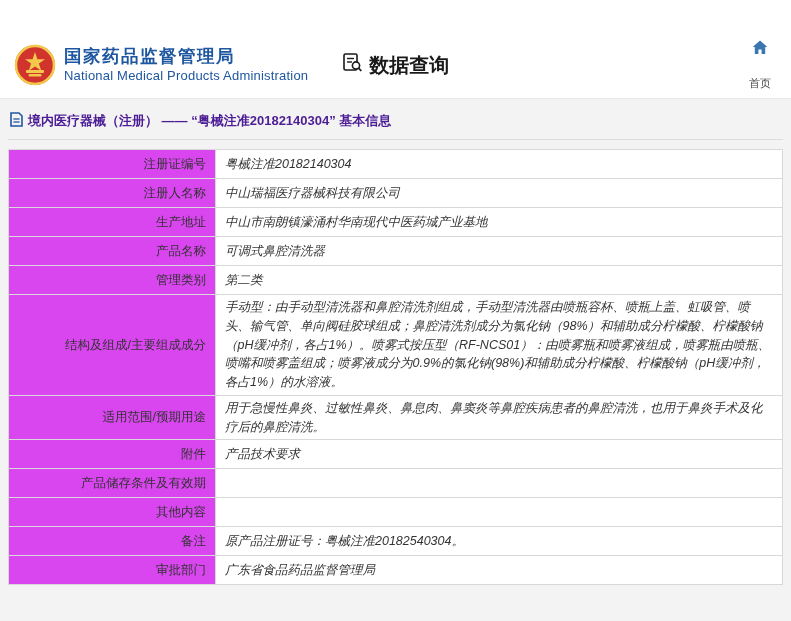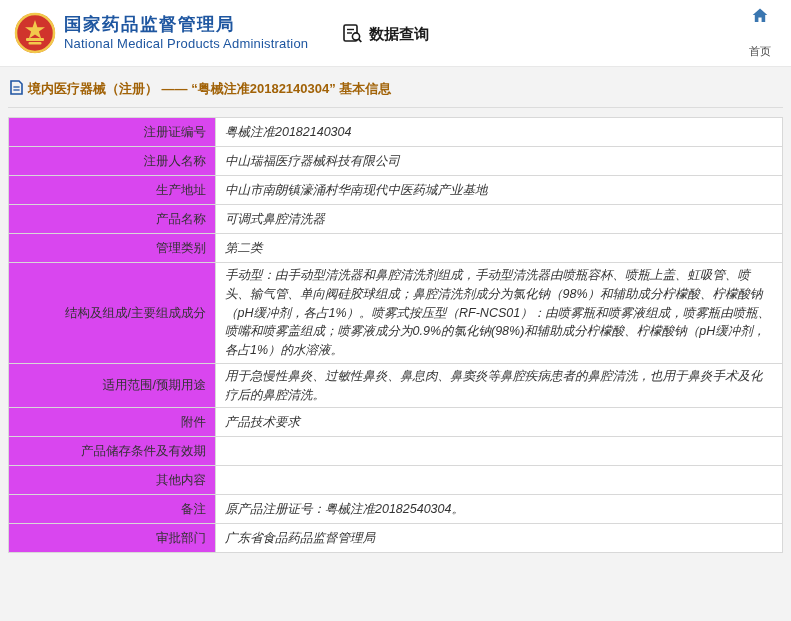--- a/index.html
+++ b/index.html
@@ -1,33 +1,33 @@
 <!DOCTYPE html>
 <html><head>
 <meta charset="utf-8">
 <style>
   html,body{margin:0;padding:0;background:#fff;}
   body{width:791px;min-height:621px;font-family:"Liberation Sans","DejaVu Sans",sans-serif;color:#333;}
 
   
-  .header{height:66px;display:flex;align-items:center;padding:16px 14px;box-sizing:border-box;background:#fff;}
+  .header{height:66px;display:flex;align-items:center;padding:16px 14px;box-sizing:border-box;background:#fff;margin-top:32px;}
   .logo-wrap{display:flex;align-items:center;gap:8px;}
   .emblem{width:42px;height:42px;flex:0 0 auto;}
   .brand{display:flex;flex-direction:column;line-height:1.15;}
   .brand-cn{color:#1e56a0;font-weight:bold;font-size:17.5px;letter-spacing:1.5px;}
   .brand-en{color:#1e56a0;font-size:13px;letter-spacing:.2px;margin-top:2px;}
-  .query{display:flex;align-items:flex-end;gap:6px;margin-left:34px;font-size:15px;font-weight:bold;color:#1a1a1a;cursor:pointer;}
+  .query{display:flex;align-items:flex-start;gap:6px;margin-left:34px;font-size:20px;font-weight:bold;color:#1a1a1a;cursor:pointer;}
   .query svg{display:block;}
   .right-nav{margin-left:auto;display:flex;gap:30px;margin-right:6px;}
   .nav-item{display:flex;flex-direction:column;align-items:center;gap:21px;font-size:11px;color:#444;cursor:pointer;white-space:nowrap;}
   .nav-item svg{display:block;}
 
   
   .content{background:#f3f3f3;padding:8px 8px 16px;box-sizing:border-box;min-height:555px;border-top:1px solid #e8e8e8;}
-  .page-title{display:flex;align-items:center;gap:5px;color:#a16207;font-size:13px;font-weight:bold;padding:5px 0 9px 2px;border-bottom:1px solid #dcdcdc;margin-bottom:9px;}
+  .page-title{display:flex;align-items:center;gap:5px;color:#4c1d95;font-size:13px;font-weight:bold;padding:5px 0 9px 2px;border-bottom:1px solid #dcdcdc;margin-bottom:9px;}
   .page-title svg{flex:0 0 auto;}
 
   table.info{width:100%;border-collapse:collapse;background:#fff;table-layout:fixed;}
   table.info td{border:1px solid #d8d8d8;font-size:12.5px;line-height:1.5;padding:3px 9px;vertical-align:middle;word-break:break-all;}
   td.lbl{width:188px;background:#d946ef;text-align:right;color:#333;height:22px;}
   td.val{color:#333;font-style:italic;}
 </style>
 </head>
 <body>
 

